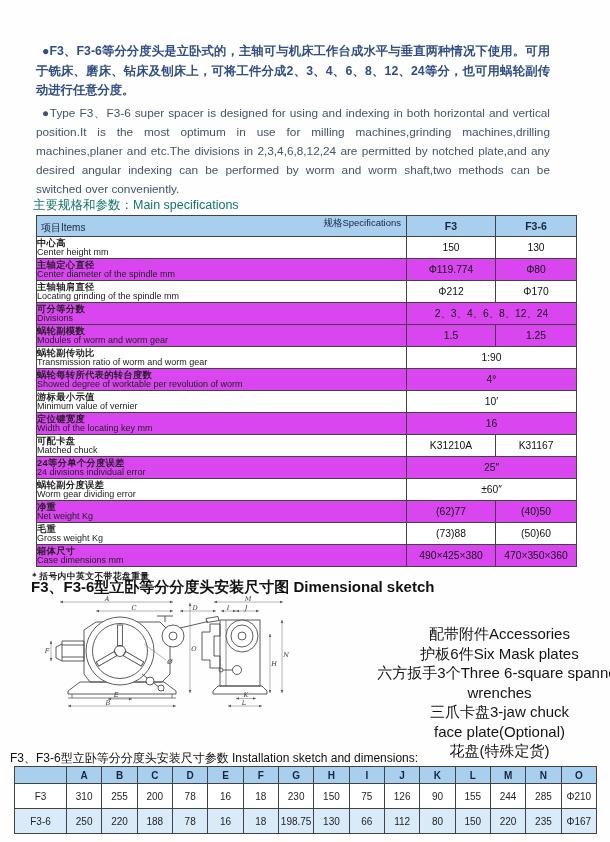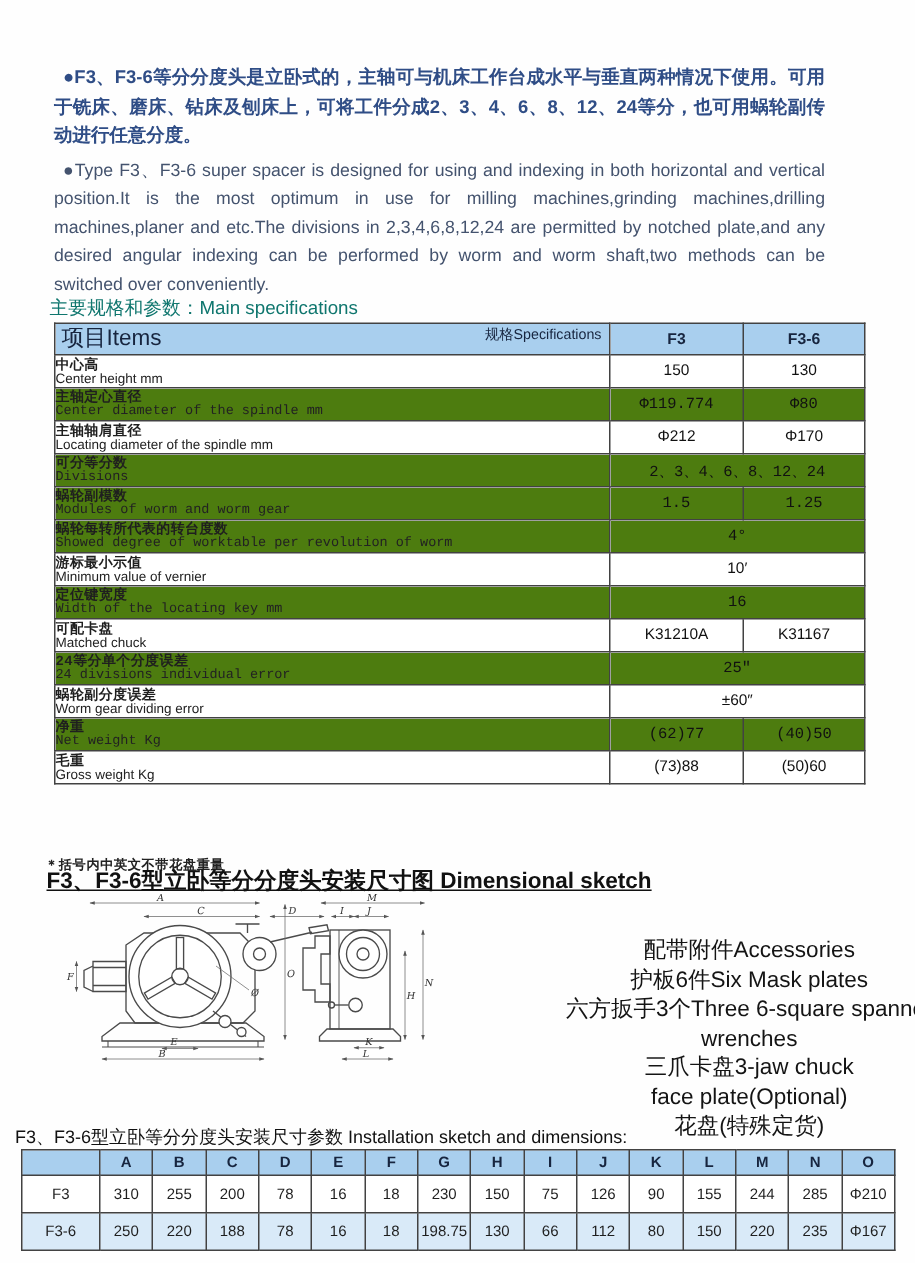--- a/index.html
+++ b/index.html
@@ -10,38 +10,38 @@
     color:#1f1f1f;
     padding-left:44px;
   }
   
   .intro{position:absolute; left:36px; top:42px; width:514px;}
   .intro p{margin:0; text-indent:6px; text-align:justify;}
   .intro .cn{font-size:12.3px; line-height:19.5px; font-weight:bold; color:#2f4d86; margin-bottom:3px;}
   .intro .en{font-size:11.8px; line-height:19px; color:#44536e; font-weight:500;}
   
   .specs-title{position:absolute; left:33px; top:197px; font-size:12.5px; font-weight:500; color:#0f766e;}
-  .sketch-title{position:absolute; left:31px; top:578px; font-size:15px; font-weight:600; color:#111;text-decoration:underline;}
+  .sketch-title{position:absolute; left:31px; top:578px; font-size:15px; font-weight:600; color:#111;}
   .install-title{position:absolute; left:10px; top:750px; font-size:12px; font-weight:500; color:#111;}
   
   table{border-collapse:collapse; table-layout:fixed;}
   .specs-table{position:absolute; left:36px; top:215px; width:540px;}
   .specs-table td,.specs-table th{border:1px solid #424242; padding:0; overflow:hidden;}
   .specs-table thead th{background:#a9cfee; height:20px; font-weight:bold; font-size:10.5px; color:#17253f;}
   .col-items{width:370px;} .col-f3{width:89px;} .col-f36{width:81px;}
   th.diag{
     position:relative;
     background-image:linear-gradient(to bottom right,
       transparent calc(50% - 0.6px), #424242 calc(50% - 0.6px),
       #424242 calc(50% + 0.6px), transparent calc(50% + 0.6px));
   }
   .diag .top-right{position:absolute; top:1px; right:5px; font-size:9.5px; font-weight:500;}
-  .diag .bottom-left{position:absolute; bottom:1px; left:4px; font-size:15px; font-weight:500;}
+  .diag .bottom-left{position:absolute; bottom:1px; left:4px; font-size:10px; font-weight:500;}
   .specs-table tbody tr{height:22px; background:#fff;}
-  .specs-table tbody tr.alt{background:#4d7c0f;font-family:Liberation Mono, monospace;}
+  .specs-table tbody tr.alt{background:#d946ef;}
   .items-cell{padding:1px 0 0 3px;}
   .items-cell .cn{font-size:9.3px; font-weight:bold; line-height:10px; letter-spacing:.3px;}
   .items-cell .en{font-size:9px; line-height:9.5px; color:#222;}
   .val-cell{text-align:center; font-size:10.3px; color:#111;}
   .specs-footnote{position:absolute; left:30px; top:571px; font-size:8.8px; font-weight:bold; color:#222; letter-spacing:.4px;}
   
   .sketch-svg{position:absolute; left:40px; top:594px;}
   .accessories{position:absolute; left:345px; top:624px; font-size:15px; line-height:19.5px; color:#141414; font-weight:500;text-align:center;}
   
   .install-table{position:absolute; left:14px; top:766px; width:583px;}
@@ -93,40 +93,47 @@
           <td class="items-cell">
             <div class="cn">主轴定心直径</div>
             <div class="en">Center diameter of the spindle mm</div>
           </td>
           <td class="val-cell">Φ119.774</td>
           <td class="val-cell">Φ80</td>
         </tr>
         <tr>
           <td class="items-cell">
             <div class="cn">主轴轴肩直径</div>
-            <div class="en">Locating diameter of the spindle mm</div>
+            <div class="en">Locating grinding of the spindle mm</div>
           </td>
           <td class="val-cell">Φ212</td>
           <td class="val-cell">Φ170</td>
         </tr>
         <tr class="alt">
           <td class="items-cell">
             <div class="cn">可分等分数</div>
             <div class="en">Divisions</div>
           </td>
           <td colspan="2" class="val-cell">2、3、4、6、8、12、24</td>
         </tr>
         <tr class="alt">
           <td class="items-cell">
             <div class="cn">蜗轮副模数</div>
             <div class="en">Modules of worm and worm gear</div>
           </td>
           <td class="val-cell">1.5</td>
           <td class="val-cell">1.25</td>
         </tr>
+        <tr>
+          <td class="items-cell">
+            <div class="cn">蜗轮副传动比</div>
+            <div class="en">Transmission ratio of worm and worm gear</div>
+          </td>
+          <td colspan="2" class="val-cell">1:90</td>
+        </tr>
         <tr class="alt">
           <td class="items-cell">
             <div class="cn">蜗轮每转所代表的转台度数</div>
             <div class="en">Showed degree of worktable per revolution of worm</div>
           </td>
           <td colspan="2" class="val-cell">4°</td>
         </tr>
         <tr>
           <td class="items-cell">
             <div class="cn">游标最小示值</div>
@@ -171,20 +178,28 @@
           <td class="val-cell">(62)77</td>
           <td class="val-cell">(40)50</td>
         </tr>
         <tr>
           <td class="items-cell">
             <div class="cn">毛重</div>
             <div class="en">Gross weight Kg</div>
           </td>
           <td class="val-cell">(73)88</td>
           <td class="val-cell">(50)60</td>
+        </tr>
+        <tr class="alt">
+          <td class="items-cell">
+            <div class="cn">箱体尺寸</div>
+            <div class="en">Case dimensions mm</div>
+          </td>
+          <td class="val-cell">490×425×380</td>
+          <td class="val-cell">470×350×360</td>
         </tr>
       </tbody>
   </table>
 
   <div class="specs-footnote">＊括号内中英文不带花盘重量</div>
 
   <div class="sketch-title">F3、F3-6型立卧等分分度头安装尺寸图 Dimensional sketch</div>
 
   <svg class="sketch-svg" width="300" height="152" viewBox="0 0 300 152" xmlns="http://www.w3.org/2000/svg">
     <defs>

